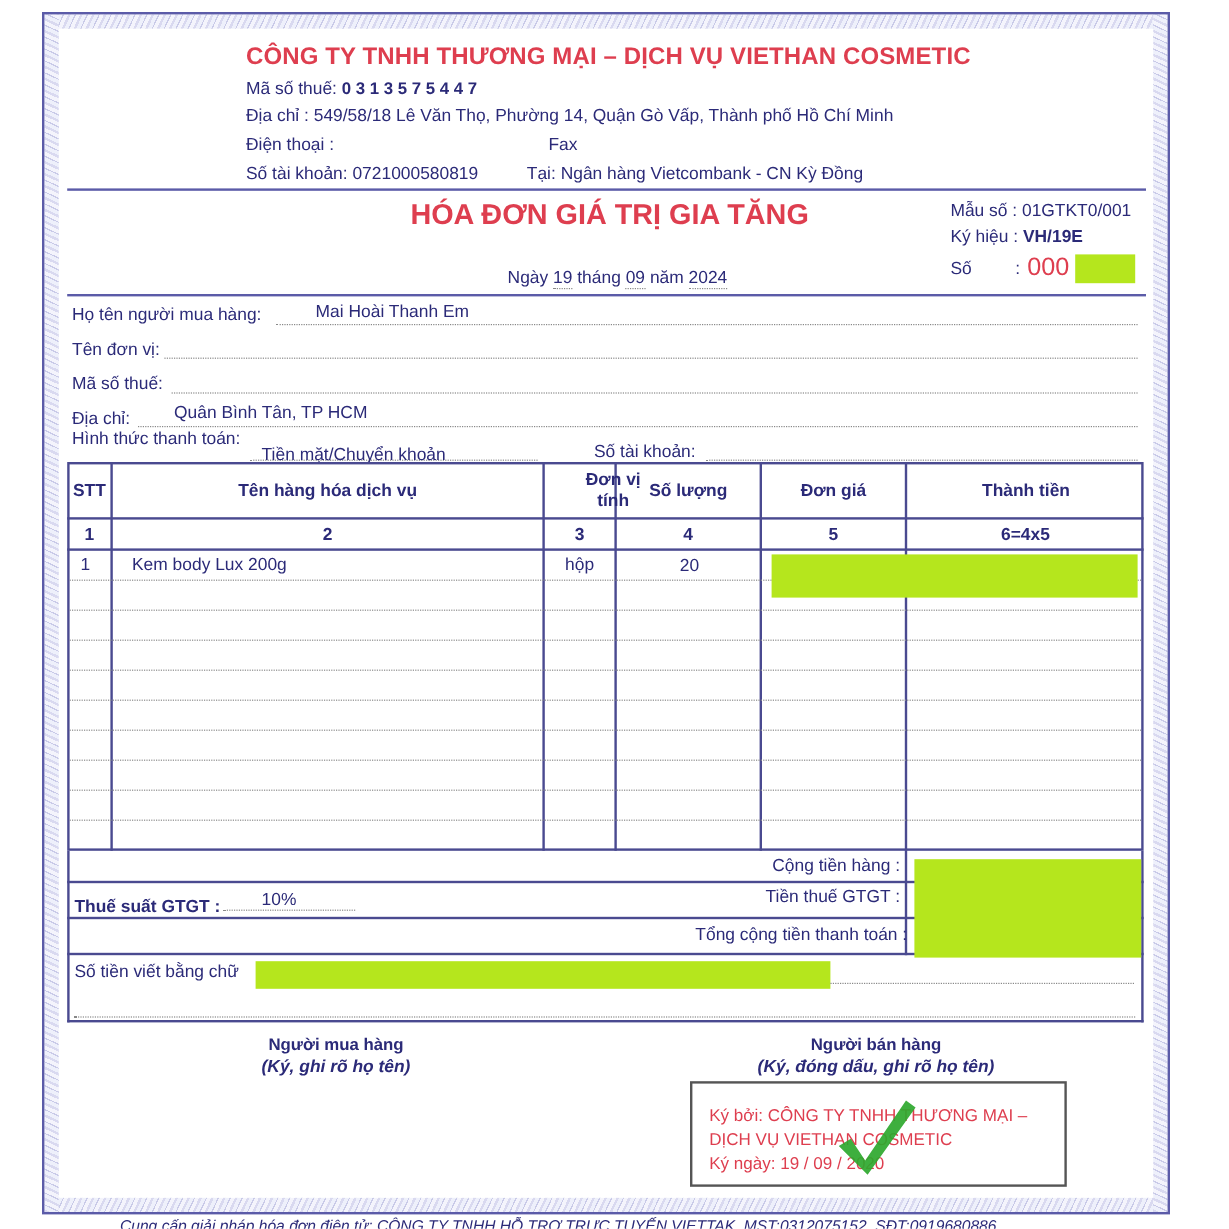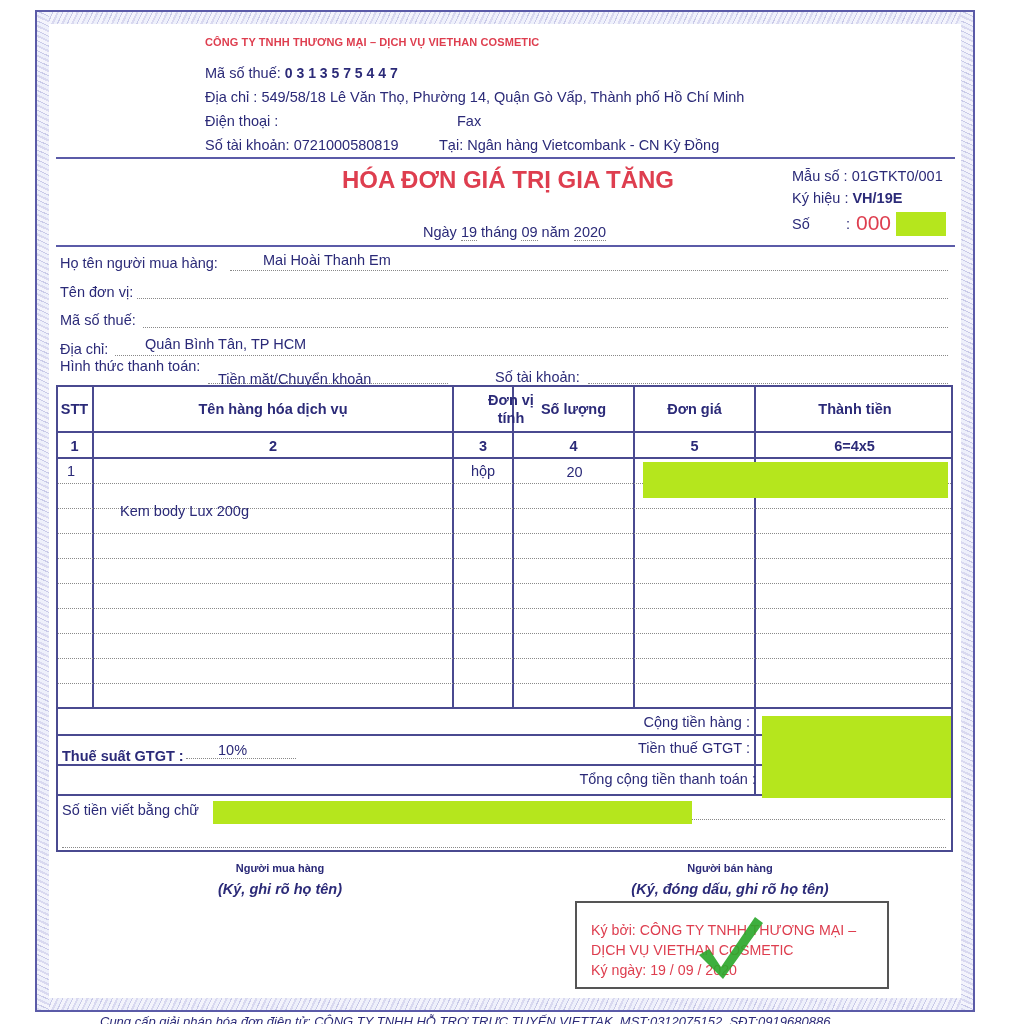--- a/index.html
+++ b/index.html
@@ -10,40 +10,40 @@
   .frame-band-top,.frame-band-bottom{left:37px;width:936px;height:12px;
     background:repeating-linear-gradient(115deg,#d9d9f0 0 2px,#eef0fb 2px 5px,#c9cae8 5px 6px,#f4f4fc 6px 9px);}
   .frame-band-top{top:12px;}
   .frame-band-bottom{top:998px;}
   .frame-band-left,.frame-band-right{top:12px;width:12px;height:998px;
     background:repeating-linear-gradient(25deg,#d9d9f0 0 2px,#eef0fb 2px 5px,#c9cae8 5px 6px,#f4f4fc 6px 9px);}
   .frame-band-left{left:37px;}
   .frame-band-right{left:961px;}
 
   .red{color:#de3e4f;}
-  .company-name{left:205px;top:36px;font-size:11px;font-weight:bold;letter-spacing:0.1px;}
+  .company-name{left:205px;top:36px;font-size:20px;font-weight:bold;letter-spacing:0.1px;}
   .hdr-line{font-size:14.5px;left:205px;}
   .bold{font-weight:bold;}
   .hr{left:56px;width:899px;height:2px;background:#5b5ba8;}
   .title{left:342px;top:166px;font-size:24px;font-weight:bold;}
   .meta{font-size:14.5px;}
   .dotfill{border-bottom:1px dotted #888;}
   .label{font-size:14.5px;}
   .value{font-size:14.5px;}
 
   
   .tbl{left:56px;top:385px;width:897px;height:324px;border:2px solid #4a4a90;box-sizing:border-box;}
   .vline{width:2px;background:#4a4a90;}
   .hline{height:2px;background:#4a4a90;}
   .dline{height:0;border-top:1px dotted #8a8a8a;}
   .th{font-size:14.5px;font-weight:bold;text-align:center;}
   .td{font-size:14.5px;}
   .redact{background:#b5e61d;}
   .summary-box{left:56px;top:709px;width:897px;height:143px;border:2px solid #4a4a90;border-top:none;box-sizing:border-box;}
-  .sig-head{font-size:11px;font-weight:bold;text-align:center;}
+  .sig-head{font-size:14px;font-weight:bold;text-align:center;}
   .sig-sub{font-size:14.5px;font-weight:bold;font-style:italic;text-align:center;}
   .stamp{left:575px;top:901px;width:314px;height:88px;border:2px solid #555;box-sizing:border-box;background:#fff;}
   .stamp-text{color:#de3e4f;font-size:14.2px;line-height:20px;}
   .footer{left:100px;top:1014px;font-size:13px;font-style:italic;white-space:nowrap;}
 </style>
 </head>
 <body>
 
 <div class="abs frame-band-top"></div>
 <div class="abs frame-band-bottom"></div>
@@ -86,21 +86,21 @@
 <div class="abs meta" style="left:846px;top:216px;">:</div>
 <div class="abs red" style="left:856px;top:211px;font-size:21px;">000</div>
 <div class="abs redact" style="left:896px;top:212px;width:50px;height:24px;"></div>
 
 <div class="abs meta" style="left:423px;top:224px;">
   <span>Ngày</span>
   <span class="dotfill">19</span>
   <span>tháng</span>
   <span class="dotfill">09</span>
   <span>năm</span>
-  <span class="dotfill">2020</span>
+  <span class="dotfill">2024</span>
 </div>
 <div class="abs hr" style="top:245px;"></div>
 
 <div class="abs label" style="left:60px;top:255px;"><span>Họ tên người mua hàng</span>:</div>
 <div class="abs dotfill" style="left:230px;top:270px;width:718px;"></div>
 <div class="abs value" style="left:263px;top:252px;">Mai Hoài Thanh Em</div>
 
 <div class="abs label" style="left:60px;top:284px;"><span>Tên đơn vị</span>:</div>
 <div class="abs dotfill" style="left:137px;top:298px;width:811px;"></div>
 
@@ -149,21 +149,21 @@
 <div class="abs th" style="left:756px;top:401px;width:198px;">Thành tiền</div>
 
 <div class="abs th" style="left:56px;top:438px;width:37px;">1</div>
 <div class="abs th" style="left:94px;top:438px;width:358px;">2</div>
 <div class="abs th" style="left:454px;top:438px;width:58px;">3</div>
 <div class="abs th" style="left:514px;top:438px;width:119px;">4</div>
 <div class="abs th" style="left:635px;top:438px;width:119px;">5</div>
 <div class="abs th" style="left:756px;top:438px;width:197px;">6=4x5</div>
 
 <div class="abs td" style="left:67px;top:463px;">1</div>
-<div class="abs td" style="left:120px;top:463px;margin-top:40px;">Kem body Lux 200g</div>
+<div class="abs td" style="left:110px;top:463px;">Kem body Lux 200g</div>
 <div class="abs td" style="left:454px;top:463px;width:58px;text-align:center;">hộp</div>
 <div class="abs td" style="left:514px;top:464px;width:121px;text-align:center;">20</div>
 <div class="abs redact" style="left:643px;top:462px;width:305px;height:36px;"></div>
 
 <div class="abs summary-box"></div>
 <div class="abs hline" style="left:56px;top:734px;width:897px;"></div>
 <div class="abs hline" style="left:56px;top:764px;width:897px;"></div>
 <div class="abs hline" style="left:56px;top:794px;width:897px;"></div>
 <div class="abs vline" style="left:754px;top:709px;height:87px;"></div>
 

